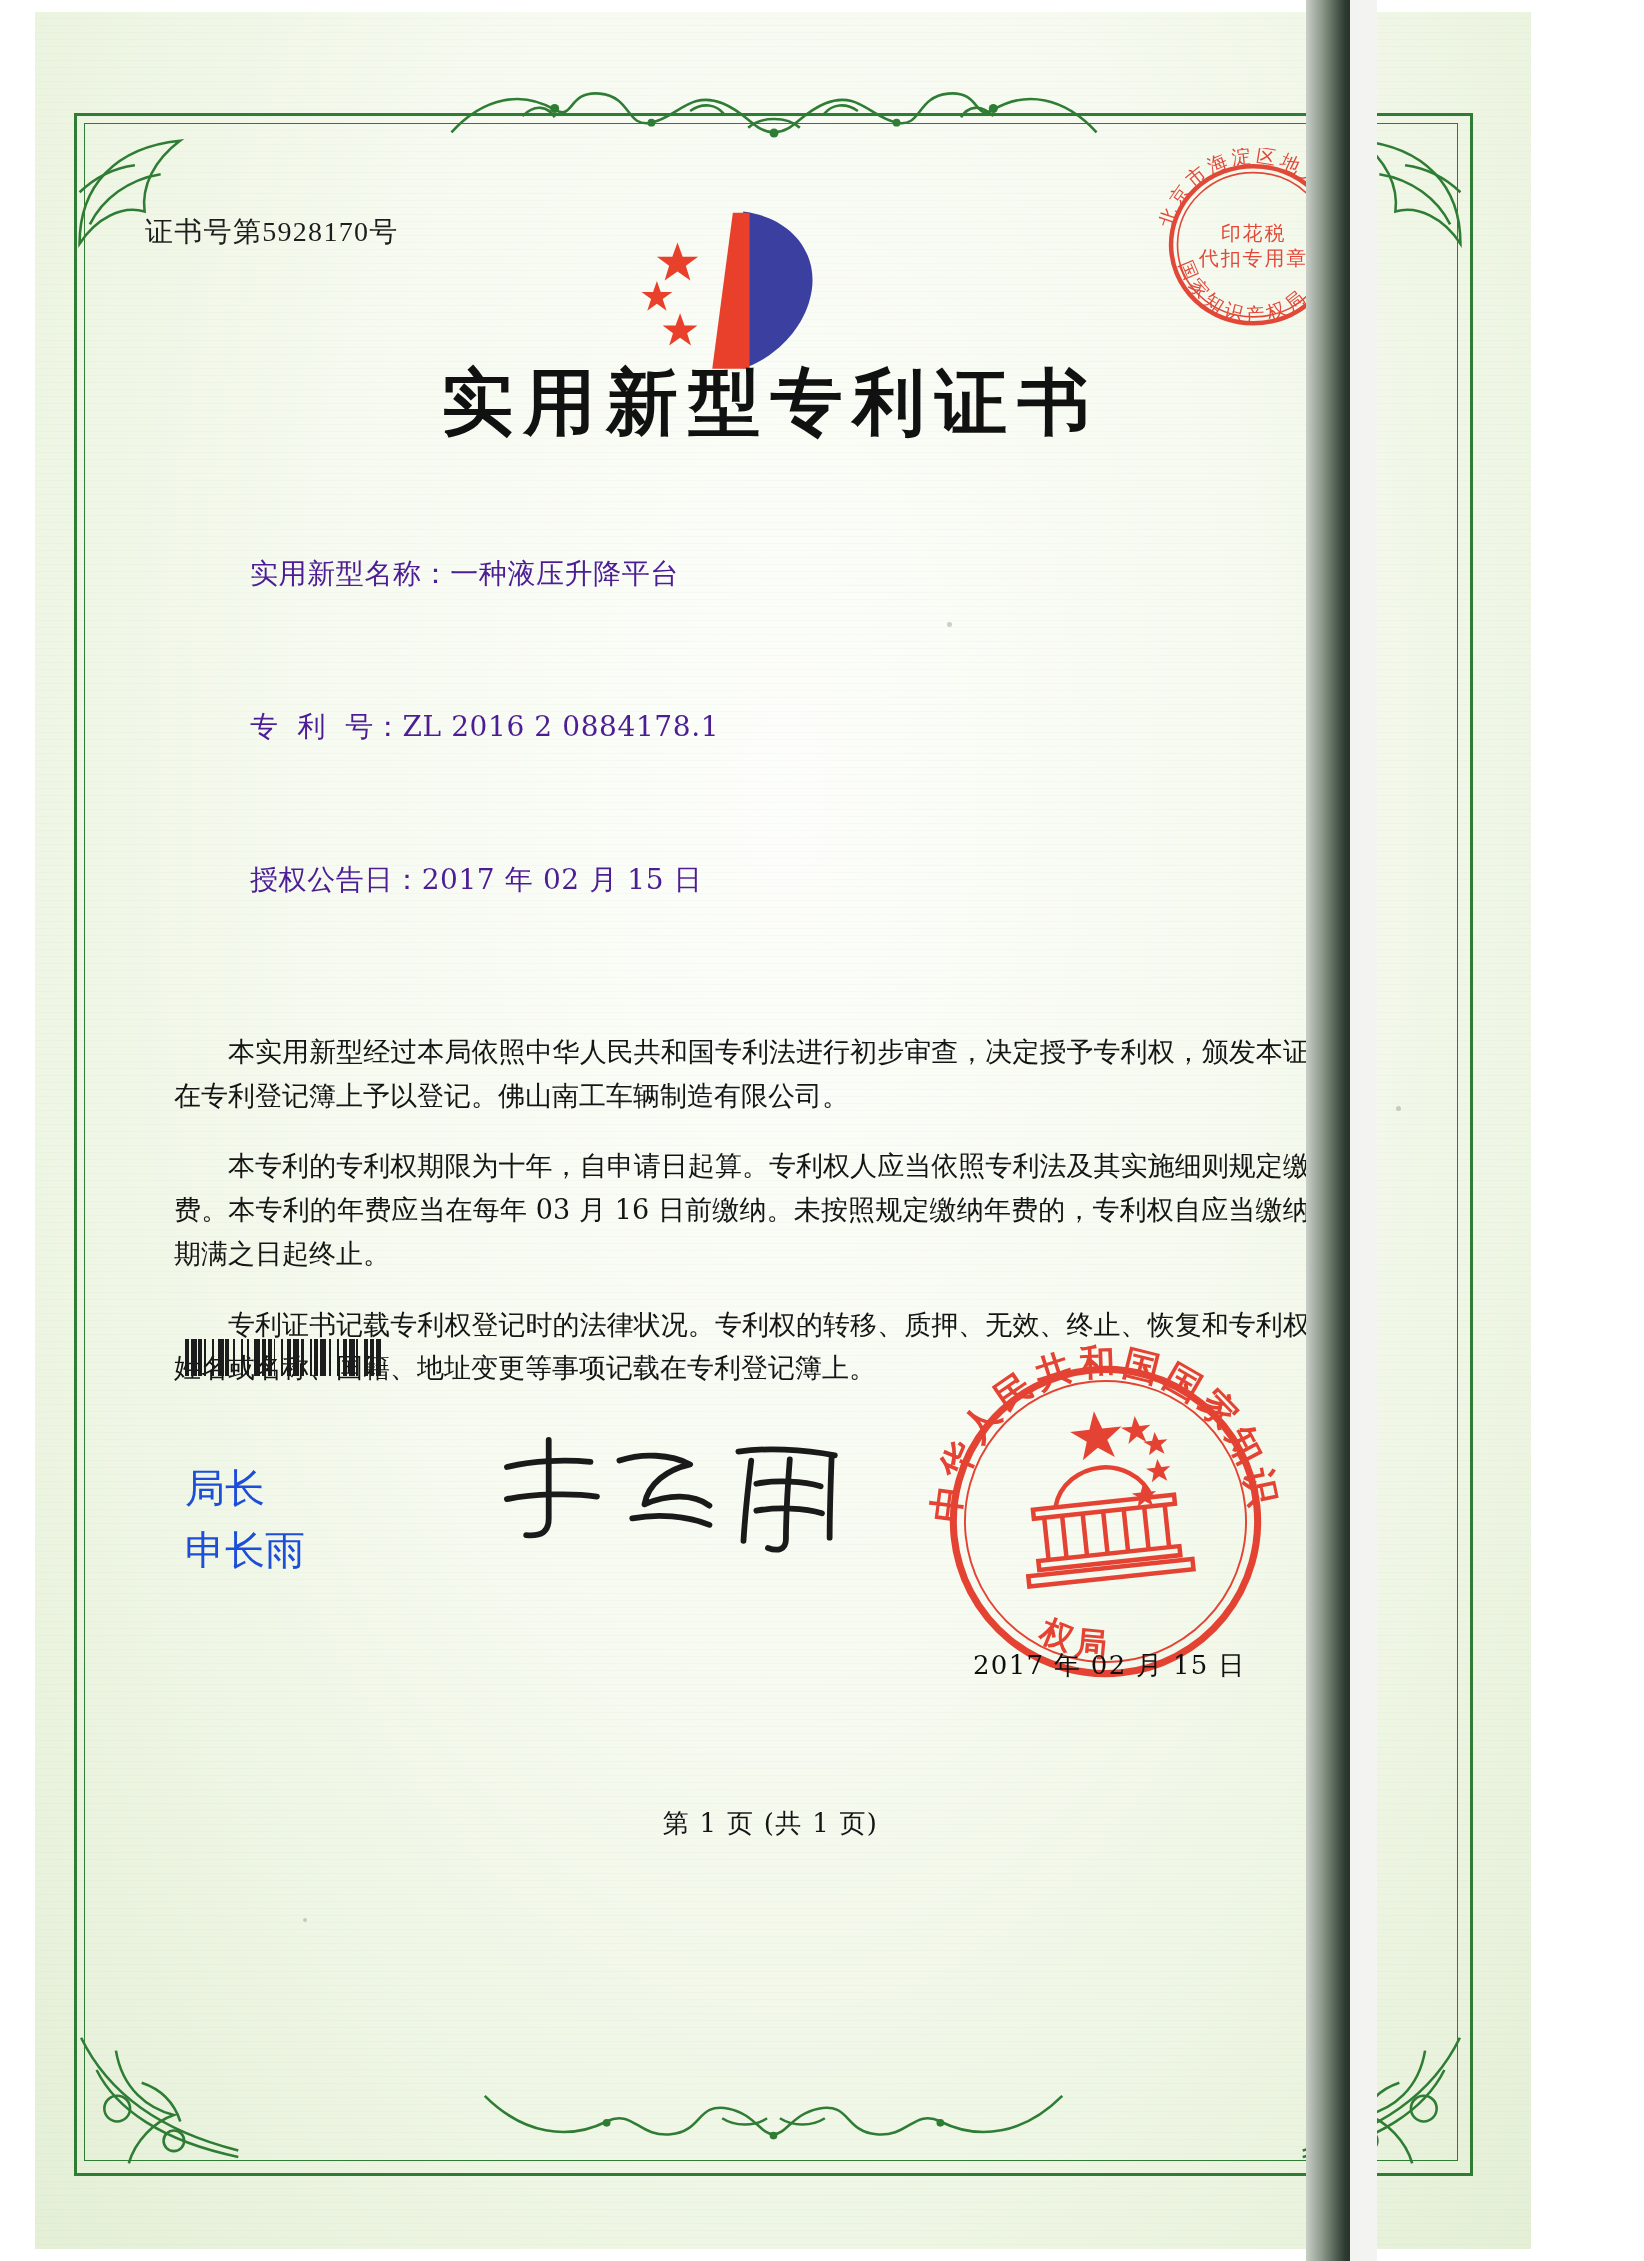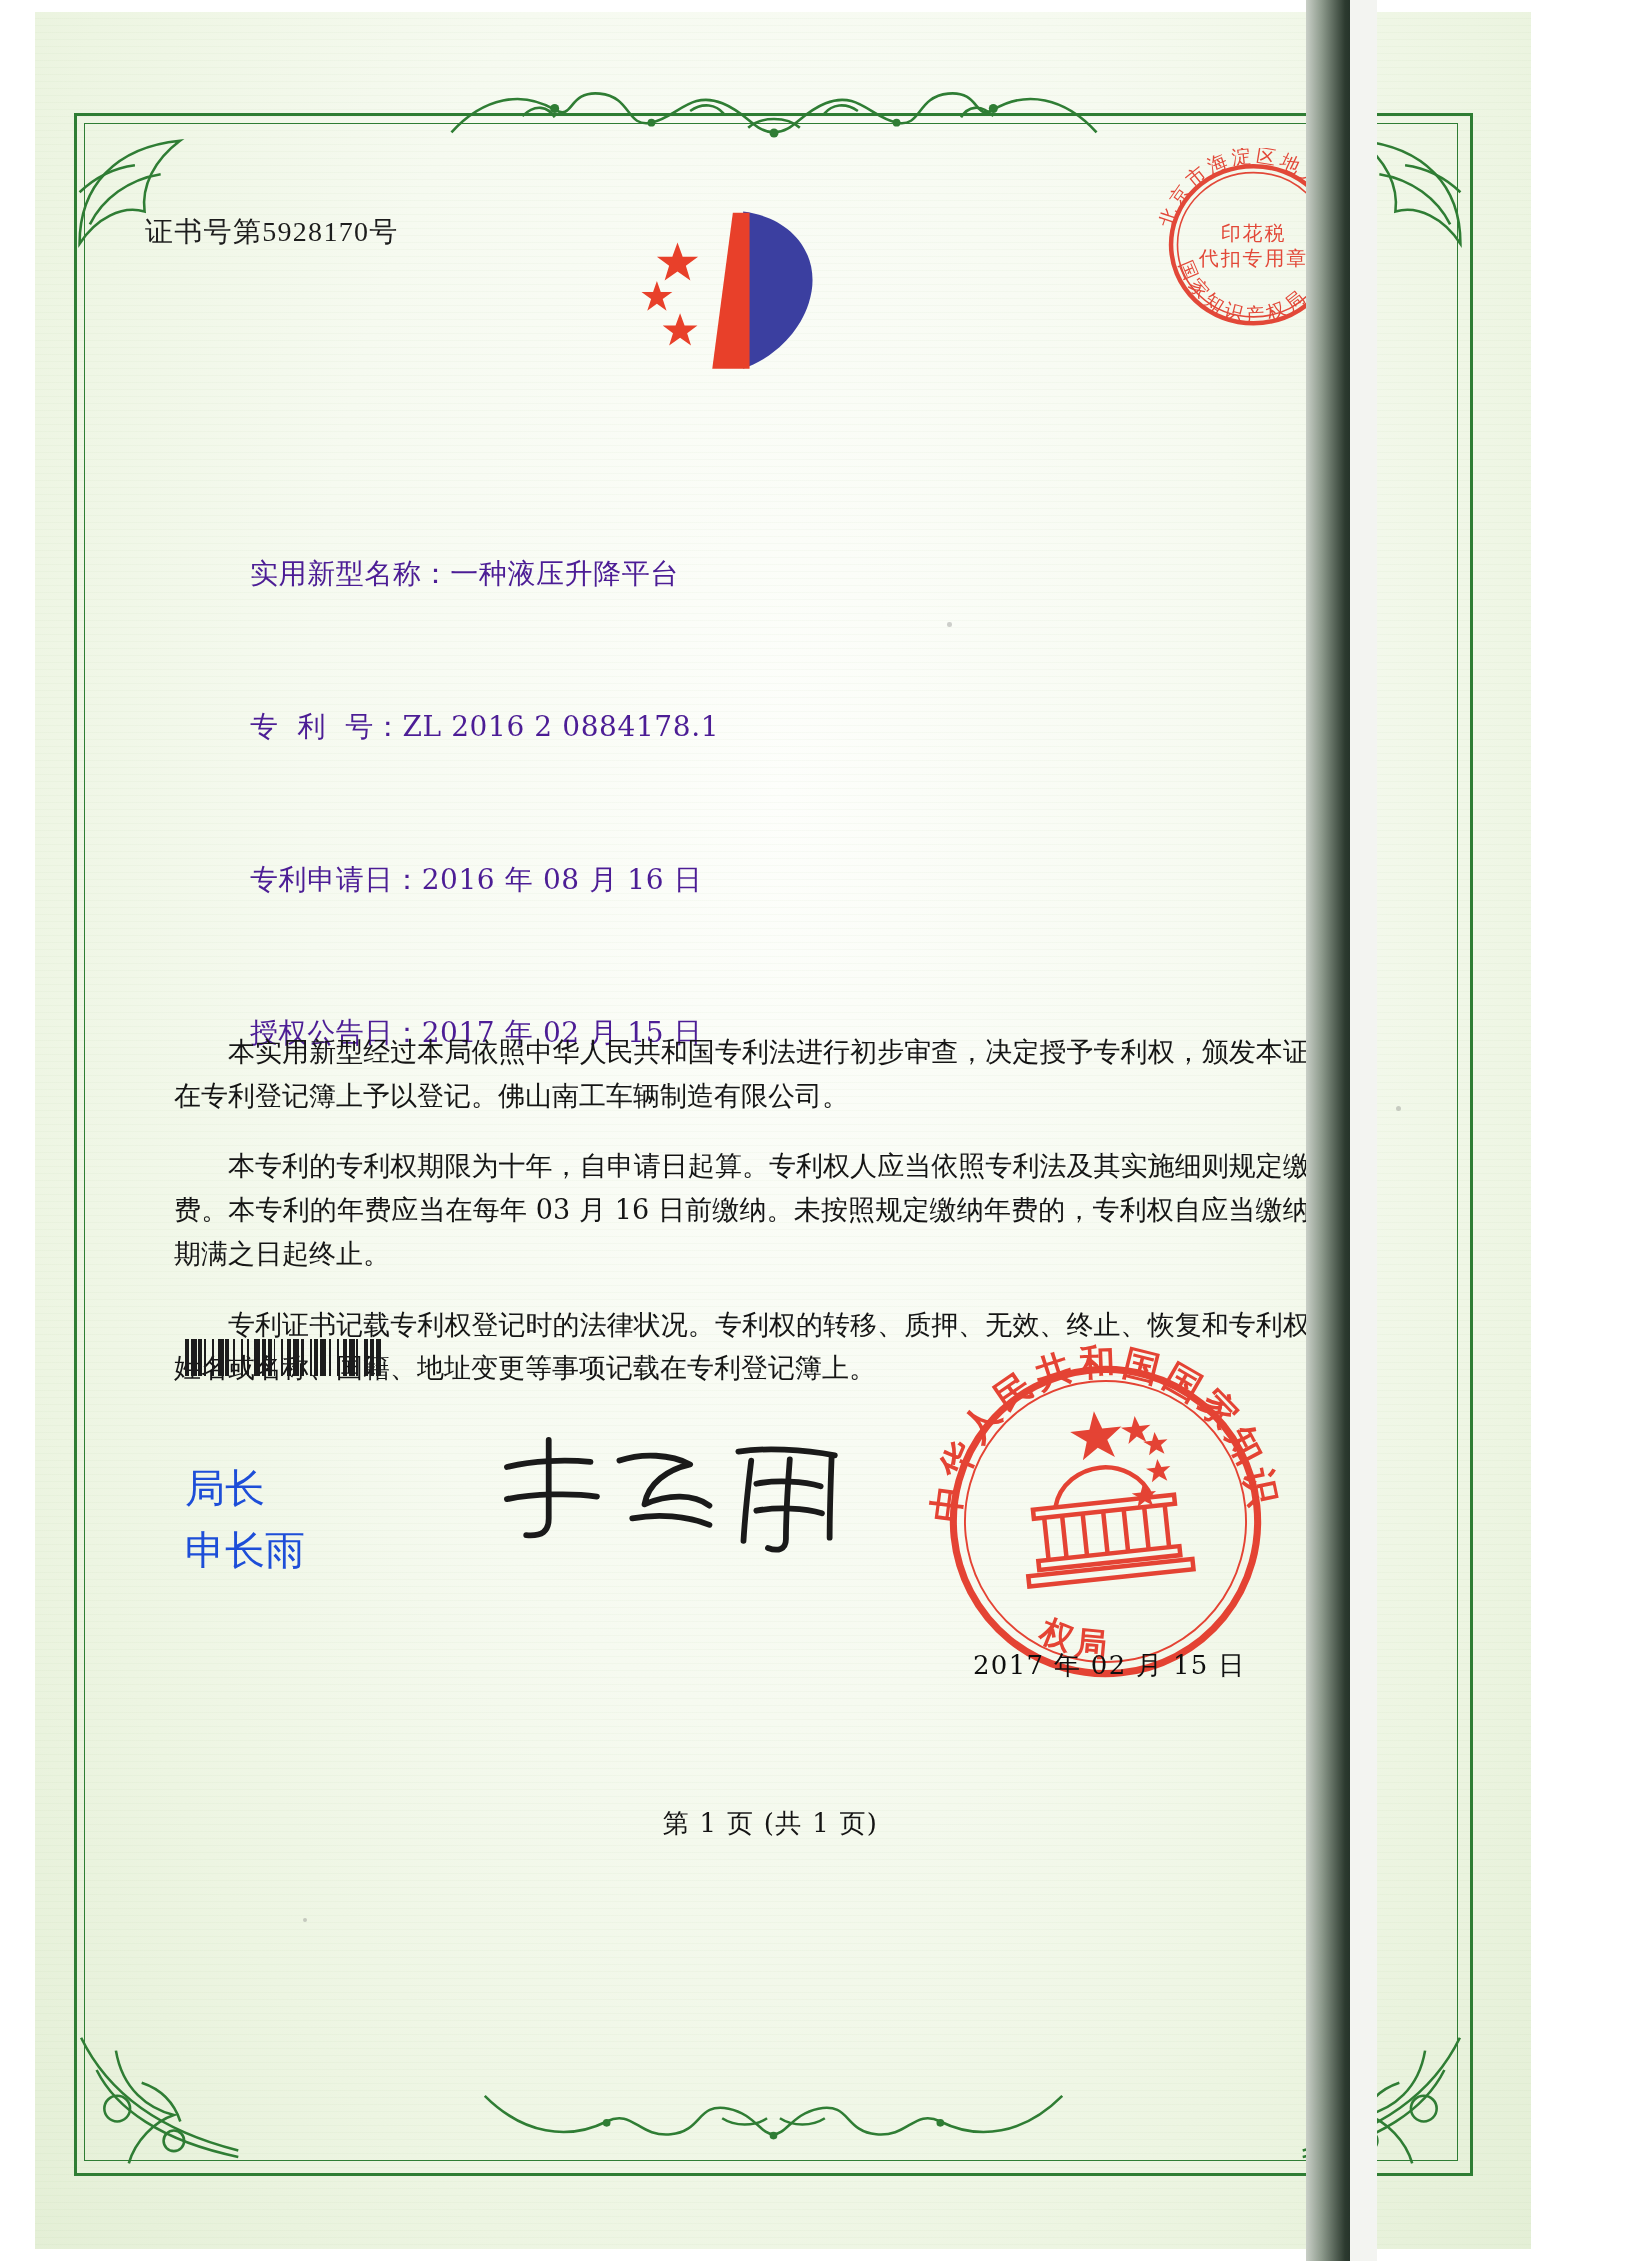--- a/index.html
+++ b/index.html
@@ -340,30 +340,28 @@
           </text>
           <text font-family="DejaVu Serif, serif" font-size="29" fill="#e03020" letter-spacing="7">
             <textPath href="#arcBot" startOffset="8%">国家知识产权局</textPath>
           </text>
           <text x="170" y="142" text-anchor="middle" font-family="DejaVu Serif, serif" font-size="31" fill="#e03020" letter-spacing="3">印花税</text>
           <text x="170" y="182" text-anchor="middle" font-family="DejaVu Serif, serif" font-size="31" fill="#e03020" letter-spacing="3">代扣专用章</text>
         </g>
       </svg>
     </div>
 
+    <div class="title">实用新型专利证书</div>
 
     <div class="fields">
       <div class="field">
         <span class="lbl">实用新型名称：</span><span class="val">一种液压升降平台</span>
       </div>
       <div class="field">
         <span class="lbl">专  利  号：</span><span class="val">ZL 2016 2 0884178.1</span>
-      </div>
-      <div class="field">
-        <span class="lbl">专利申请日：</span><span class="val">2016 年 08 月 16 日</span>
       </div>
       <div class="field">
         <span class="lbl">授权公告日：</span><span class="val">2017 年 02 月 15 日</span>
       </div>
     </div>
 
     <div class="paras">
       <p class="para">本实用新型经过本局依照中华人民共和国专利法进行初步审查，决定授予专利权，颁发本证书并在专利登记簿上予以登记。佛山南工车辆制造有限公司。</p>
       <p class="para">本专利的专利权期限为十年，自申请日起算。专利权人应当依照专利法及其实施细则规定缴纳年费。本专利的年费应当在每年 03 月 16 日前缴纳。未按照规定缴纳年费的，专利权自应当缴纳年费期满之日起终止。</p>
       <p class="para">专利证书记载专利权登记时的法律状况。专利权的转移、质押、无效、终止、恢复和专利权人的姓名或名称、国籍、地址变更等事项记载在专利登记簿上。</p>

